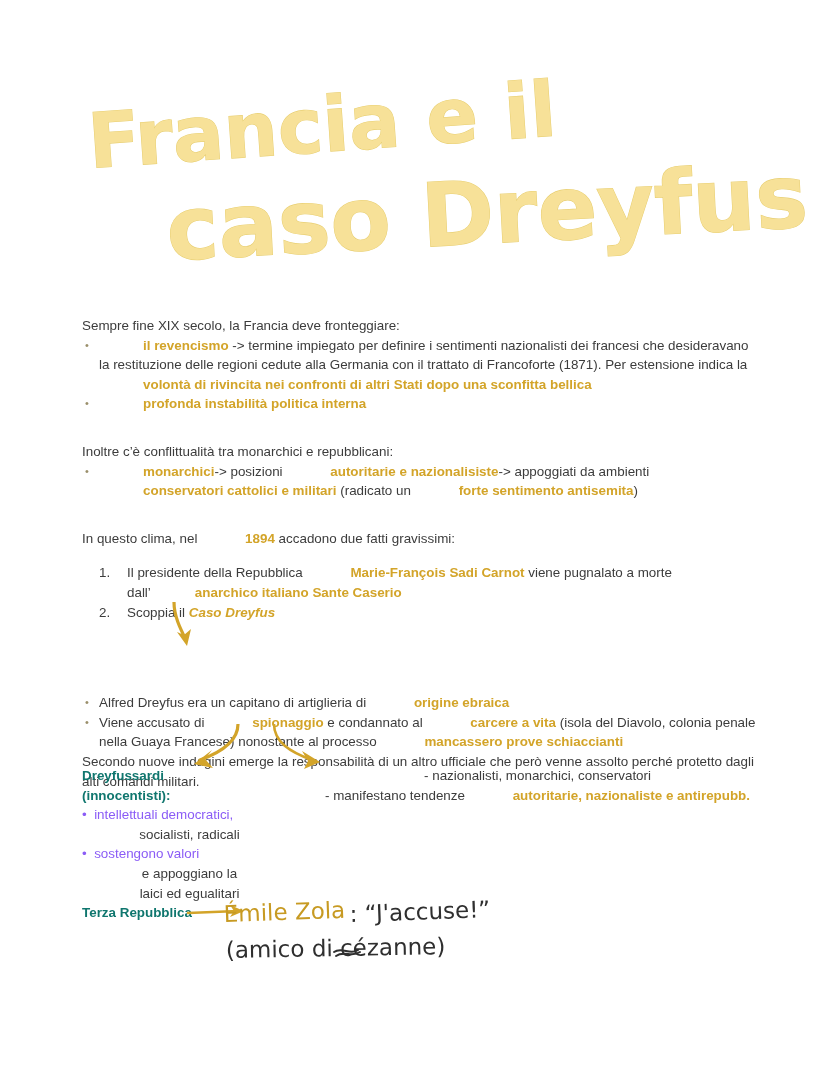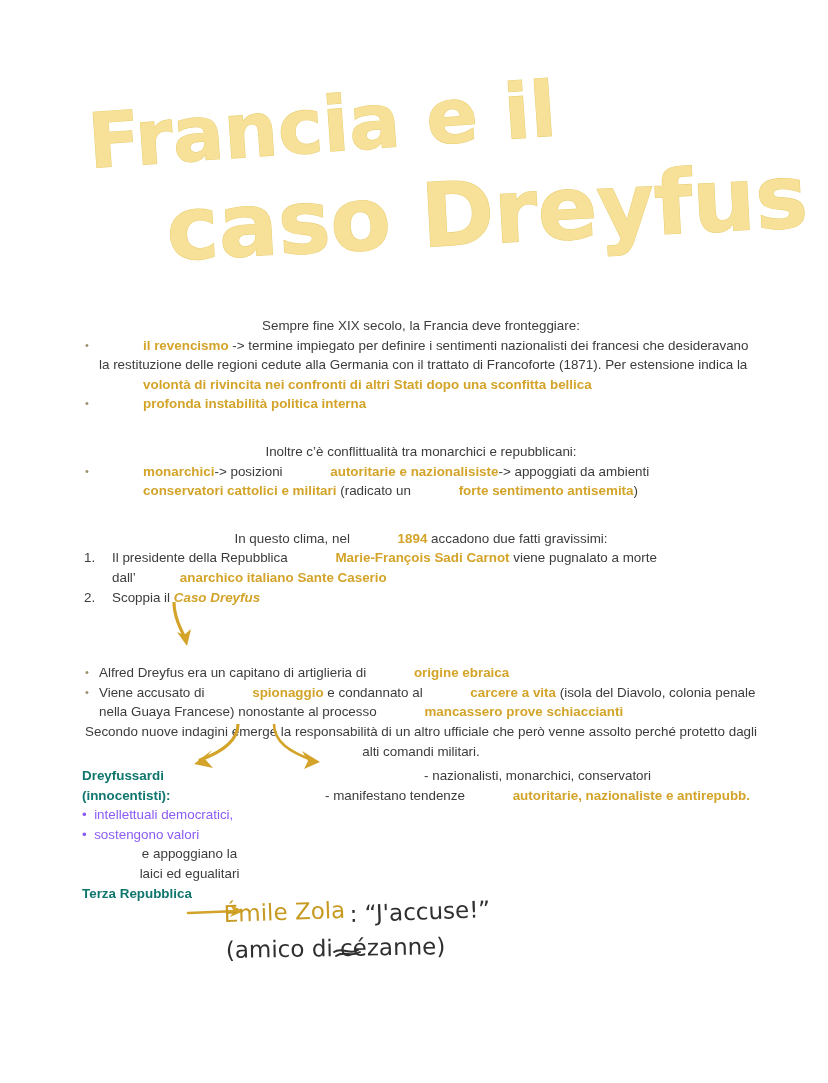--- a/index.html
+++ b/index.html
@@ -48,21 +48,21 @@
   .content {
     position: absolute;
     left: 82px;
     top: 316px;
     width: 678px;
     font-size: 13.4px;
     line-height: 19.6px;
     color: #3c3c3c;
   }
 
-  .para { margin: 0; text-align: center; }
+  .para { margin: 0; }
   .gap-md { height: 28px; }
 
   ul.bul {
     list-style: none;
     margin: 0;
     padding: 0;
   }
   ul.bul > li {
     position: relative;
     padding-left: 17px;
@@ -74,21 +74,21 @@
     left: 3px;
     top: -1px;
     color: #9a8f6a;
     font-size: 11px;
     line-height: 20px;
   }
 
   ol.num {
     list-style: none;
     counter-reset: n;
-    margin: 0;
+    margin: 15px;
     padding: 0;
   }
   ol.num > li {
     position: relative;
     padding-left: 30px;
     counter-increment: n;
   }
   ol.num > li::before {
     content: counter(n) ".";
     position: absolute;
@@ -232,20 +232,21 @@
         <path d="M152 27 L170 38 L154 45 L158 37 Z" fill="#d3a429"></path>
       </g>
     </svg>
   </div>
 
   <div class="factions">
     <div class="col-left">
       <div class="fac-head">Dreyfussardi</div>
       <div><span class="fac-head">(innocentisti):</span></div>
       <div class="fac-bullet">•&nbsp; <span>intellettuali democratici,</span></div>
+      <div class="fac-line">socialisti, radicali</div>
       <div class="fac-bullet">•&nbsp; <span>sostengono valori</span></div>
       <div class="fac-line">e appoggiano la</div>
       <div class="fac-line">laici ed egualitari</div>
       <div class="fac-head">Terza Repubblica</div>
     </div>
 
     <div class="col-right">
       <div class="fac-line" style="padding-left:8px"><span><span>- nazionalisti, monarchici, conservatori</span></span></div>
       <div class="fac-line" style="padding-left:8px"><span><span>- manifestano tendenze </span><span class="hl">autoritarie, nazionaliste e antirepubb.</span></span></div>
     </div>

